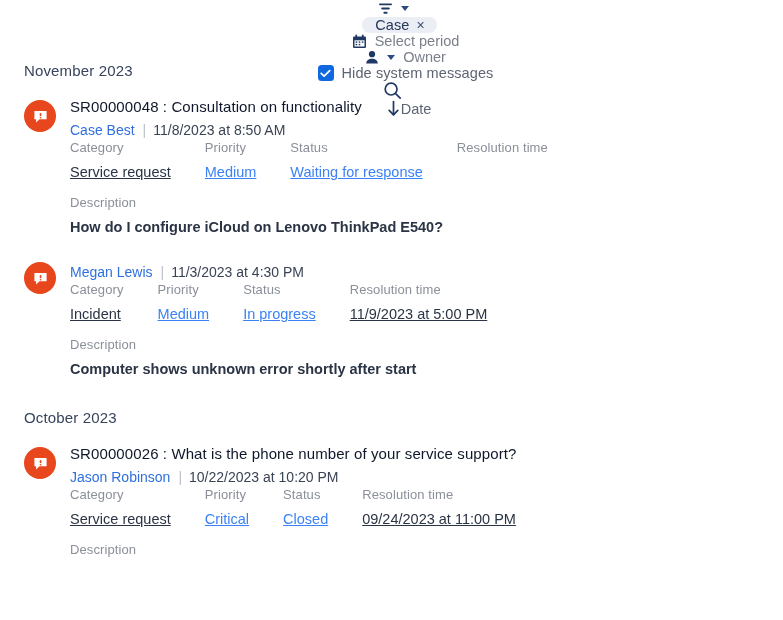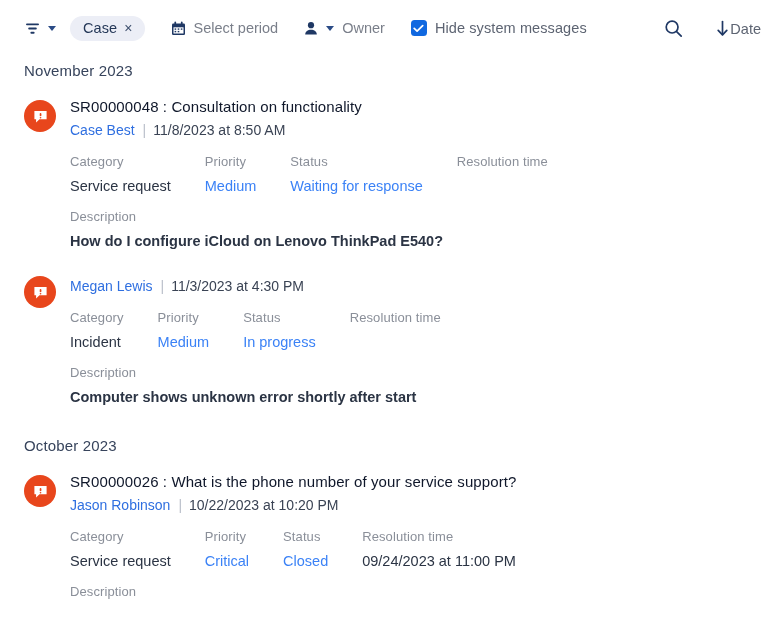--- a/index.html
+++ b/index.html
@@ -17,20 +17,21 @@
     -webkit-font-smoothing: antialiased;
   }
 
   
   .toolbar {
     height: 56px;
     display: flex;
     align-items: center;
     padding: 0 22px 0 24px;
     gap: 0;
+    flex-direction: column;
   }
 
   .tb-group {
     display: flex;
     align-items: center;
     height: 30px;
   }
 
   .icon-btn {
     display: inline-flex;
@@ -166,36 +167,36 @@
     cursor: pointer;
   }
   .meta-sep {
     color: #b9bec9;
     margin: 0 7px 0 8px;
   }
   .case-date { color: #3a4354; }
 
   .fields {
     display: flex;
-    margin-top: 14px;
   }
   .field { padding-right: 34px; }
 
   .field-label {
     font-size: 13px;
     color: #8a8f99;
     letter-spacing: .1px;
     margin-bottom: 7px;
     line-height: 16px;
   }
   .field-value {
     font-size: 14.5px;
     color: #2b3444;
     line-height: 19px;
     white-space: nowrap;
+    text-decoration: underline;
   }
   .field-value.link {
     color: #3b82f6;
     cursor: pointer;
   }
 
   .desc-block { margin-top: 13px; }
   .desc-text {
     font-size: 14.5px;
     color: #2b3444;
@@ -328,20 +329,21 @@
           <div class="field">
             <div class="field-label">Priority</div>
             <div class="field-value link">Medium</div>
           </div>
           <div class="field">
             <div class="field-label">Status</div>
             <div class="field-value link">In progress</div>
           </div>
           <div class="field">
             <div class="field-label">Resolution time</div>
+            <div class="field-value">11/9/2023 at 5:00 PM</div>
           </div>
         </div><div class="desc-block">
           <div class="field-label">Description</div>
           <div class="desc-text">Computer shows unknown error shortly after start</div>
         </div></div>
     </div>
     <div class="month-header subsequent">October 2023</div>
     <div class="case-item">
       <div class="avatar" style="background: rgb(232, 70, 28);">
         <svg width="17" height="17" viewBox="0 0 17 17" fill="none">

